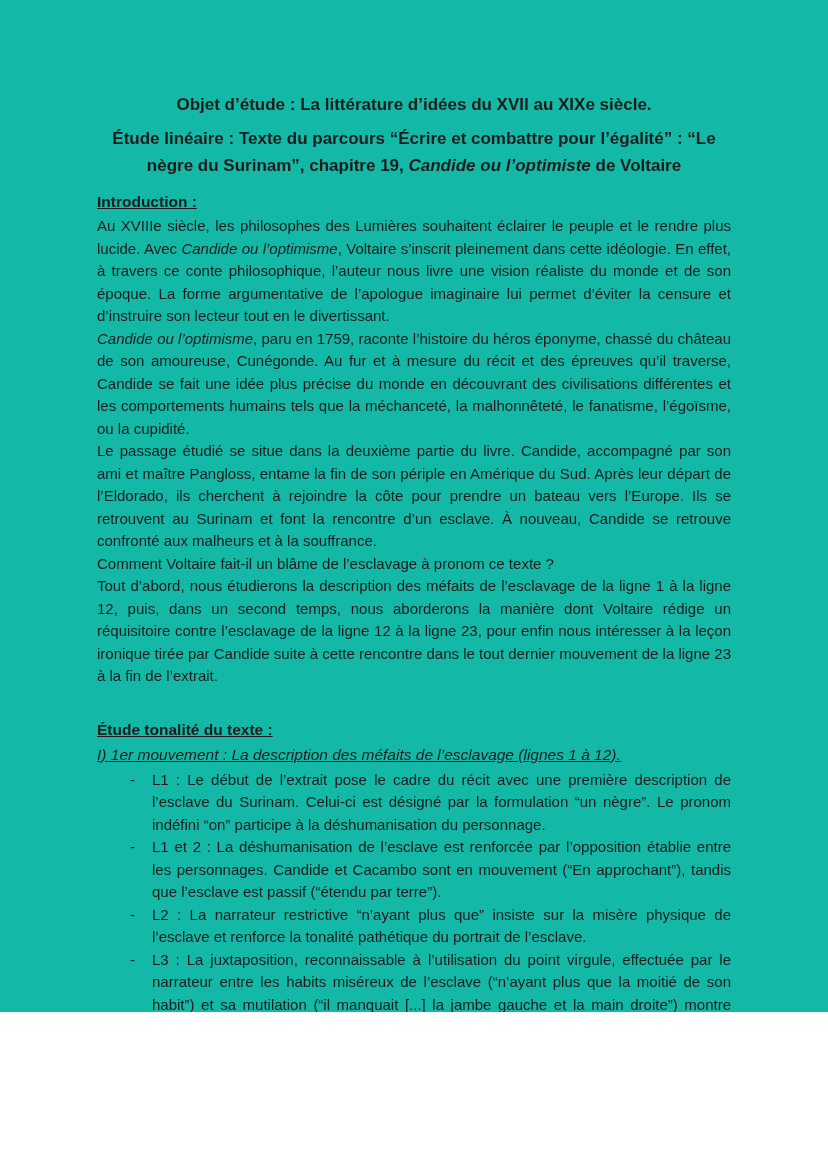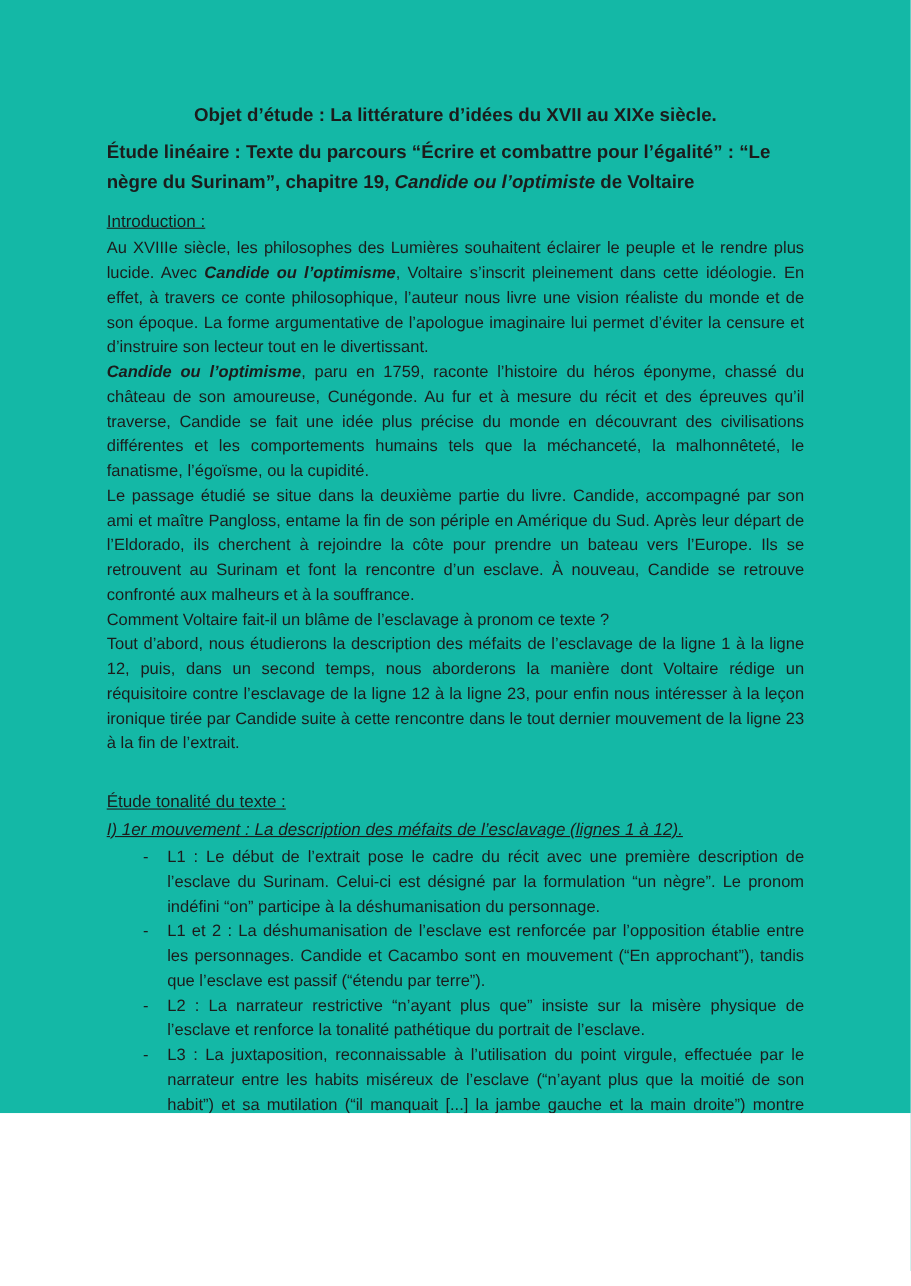--- a/index.html
+++ b/index.html
@@ -19,37 +19,38 @@
   .doc-title {
     font-size: 17px;
     font-weight: bold;
     text-align: center;
     line-height: 27px;
     margin: 0;
   }
   .doc-subtitle {
     font-size: 17px;
     font-weight: bold;
+    text-align: center;
     line-height: 27px;
     margin: 7px 0 0 0;
   }
   .doc-subtitle em { font-style: italic; }
   .section-heading {
-    font-weight: normal;
+    font-weight: bold;
     font-size: 15.5px;
     line-height: 27px;
     text-decoration: underline;
     margin: 0;
   }
   .intro-heading { margin-top: 9px; }
   .body-text {
     text-align: justify;
     margin: 0;
   }
-  .body-text em { font-style: italic; font-weight: bold; }
+  .body-text em { font-style: italic; }
   .study-block { margin-top: 29px; }
   .movement-heading {
     font-style: italic;
     font-size: 15.5px;
     line-height: 25px;
     text-decoration: underline;
     margin: 0;
   }
   .study-heading { line-height: 25px; }
   ul.bullet-list {

